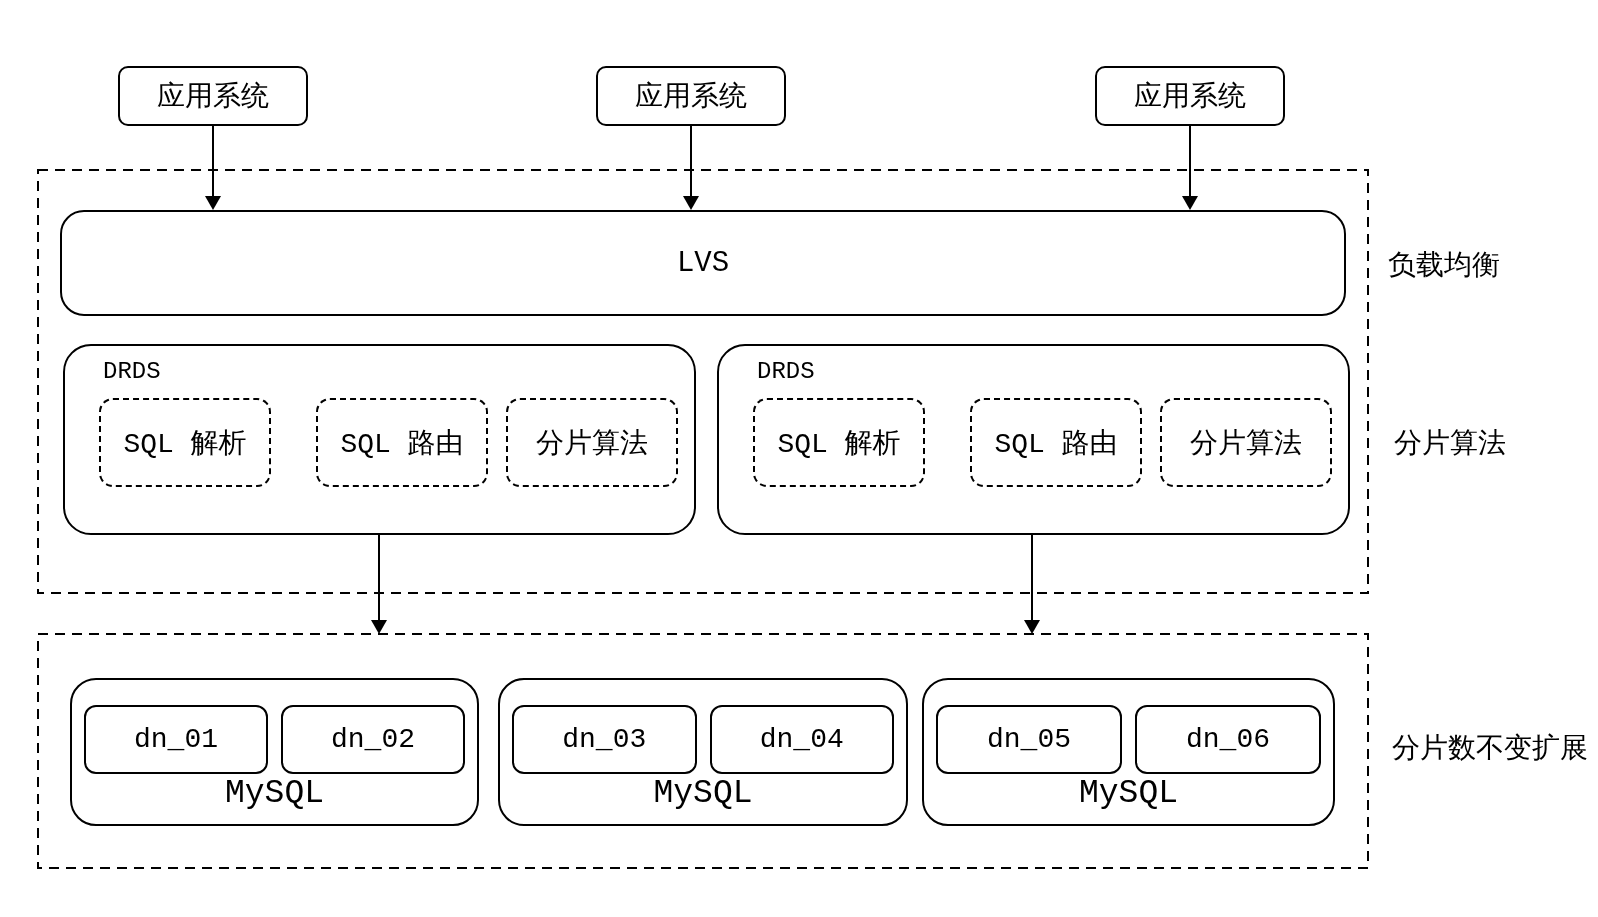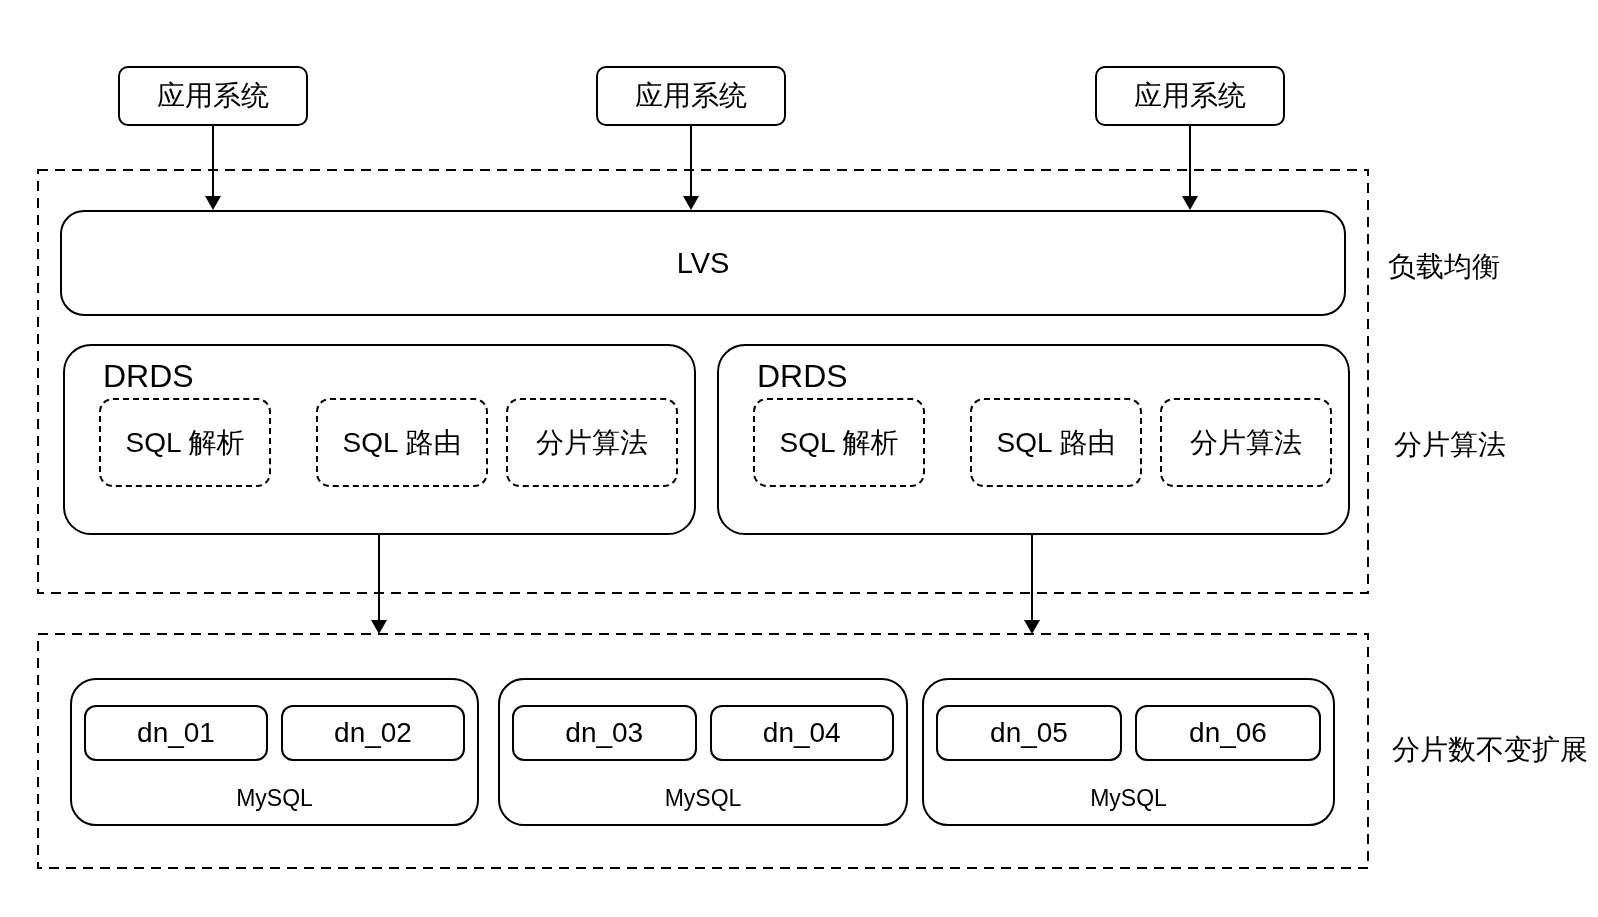--- a/index.html
+++ b/index.html
@@ -7,20 +7,21 @@
     background: #ffffff;
     font-family: "Liberation Sans", "DejaVu Sans", sans-serif;
     color: #000000;
   }
   .canvas {
     position: relative;
     width: 1598px;
     height: 917px;
     background: #ffffff;
     overflow: hidden;
+    font-family: Liberation Mono, monospace;
   }
   .solid-box {
     position: absolute;
     border: 2px solid #000;
     background: #fff;
     display: flex;
     align-items: center;
     justify-content: center;
     box-sizing: border-box;
   }
@@ -47,21 +48,21 @@
     height: 191px;
     border: 2px solid #000;
     border-radius: 28px;
     background: #fff;
     box-sizing: border-box;
   }
   .drds-title {
     position: absolute;
     left: 38px;
     top: 12px;
-    font-size: 32px;
+    font-size: 24px;
   }
   .modules {
     position: absolute;
     left: 34px;
     top: 52px;
     display: flex;
   }
   .module {
     width: 172px;
     height: 89px;
@@ -83,42 +84,42 @@
     border: 2px solid #000;
     border-radius: 26px;
     background: #fff;
     box-sizing: border-box;
   }
   .dn-row {
     position: absolute;
     left: 12px;
     right: 12px;
     top: 25px;
-    height: 56px;
+    height: 69px;
     display: flex;
     gap: 13px;
   }
   .dn-box {
     flex: 1;
     border: 2px solid #000;
     border-radius: 12px;
     display: flex;
     align-items: center;
     justify-content: center;
     font-size: 28px;
     background: #fff;
     box-sizing: border-box;
   }
   .group-label {
     position: absolute;
     left: 0;
     right: 0;
     bottom: 12px;
     text-align: center;
-    font-size: 23px;
+    font-size: 33px;
   }
   .annotation {
     position: absolute;
     font-size: 28px;
     line-height: 33px;
     white-space: nowrap;
   }
   .arrow-line {
     position: absolute;
     width: 2px;

